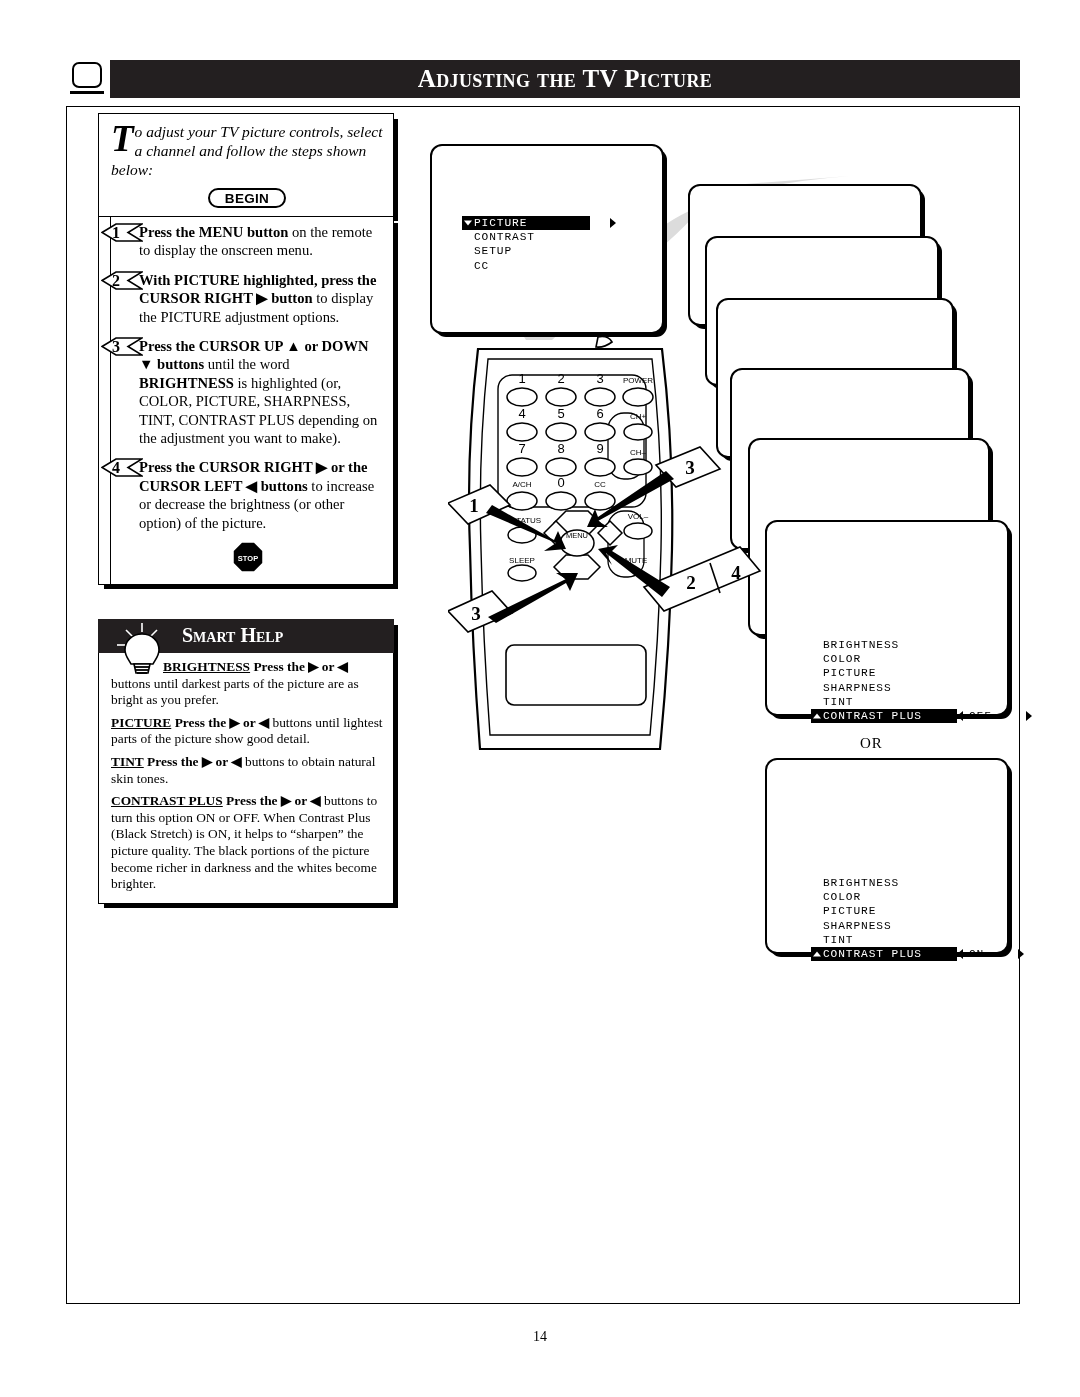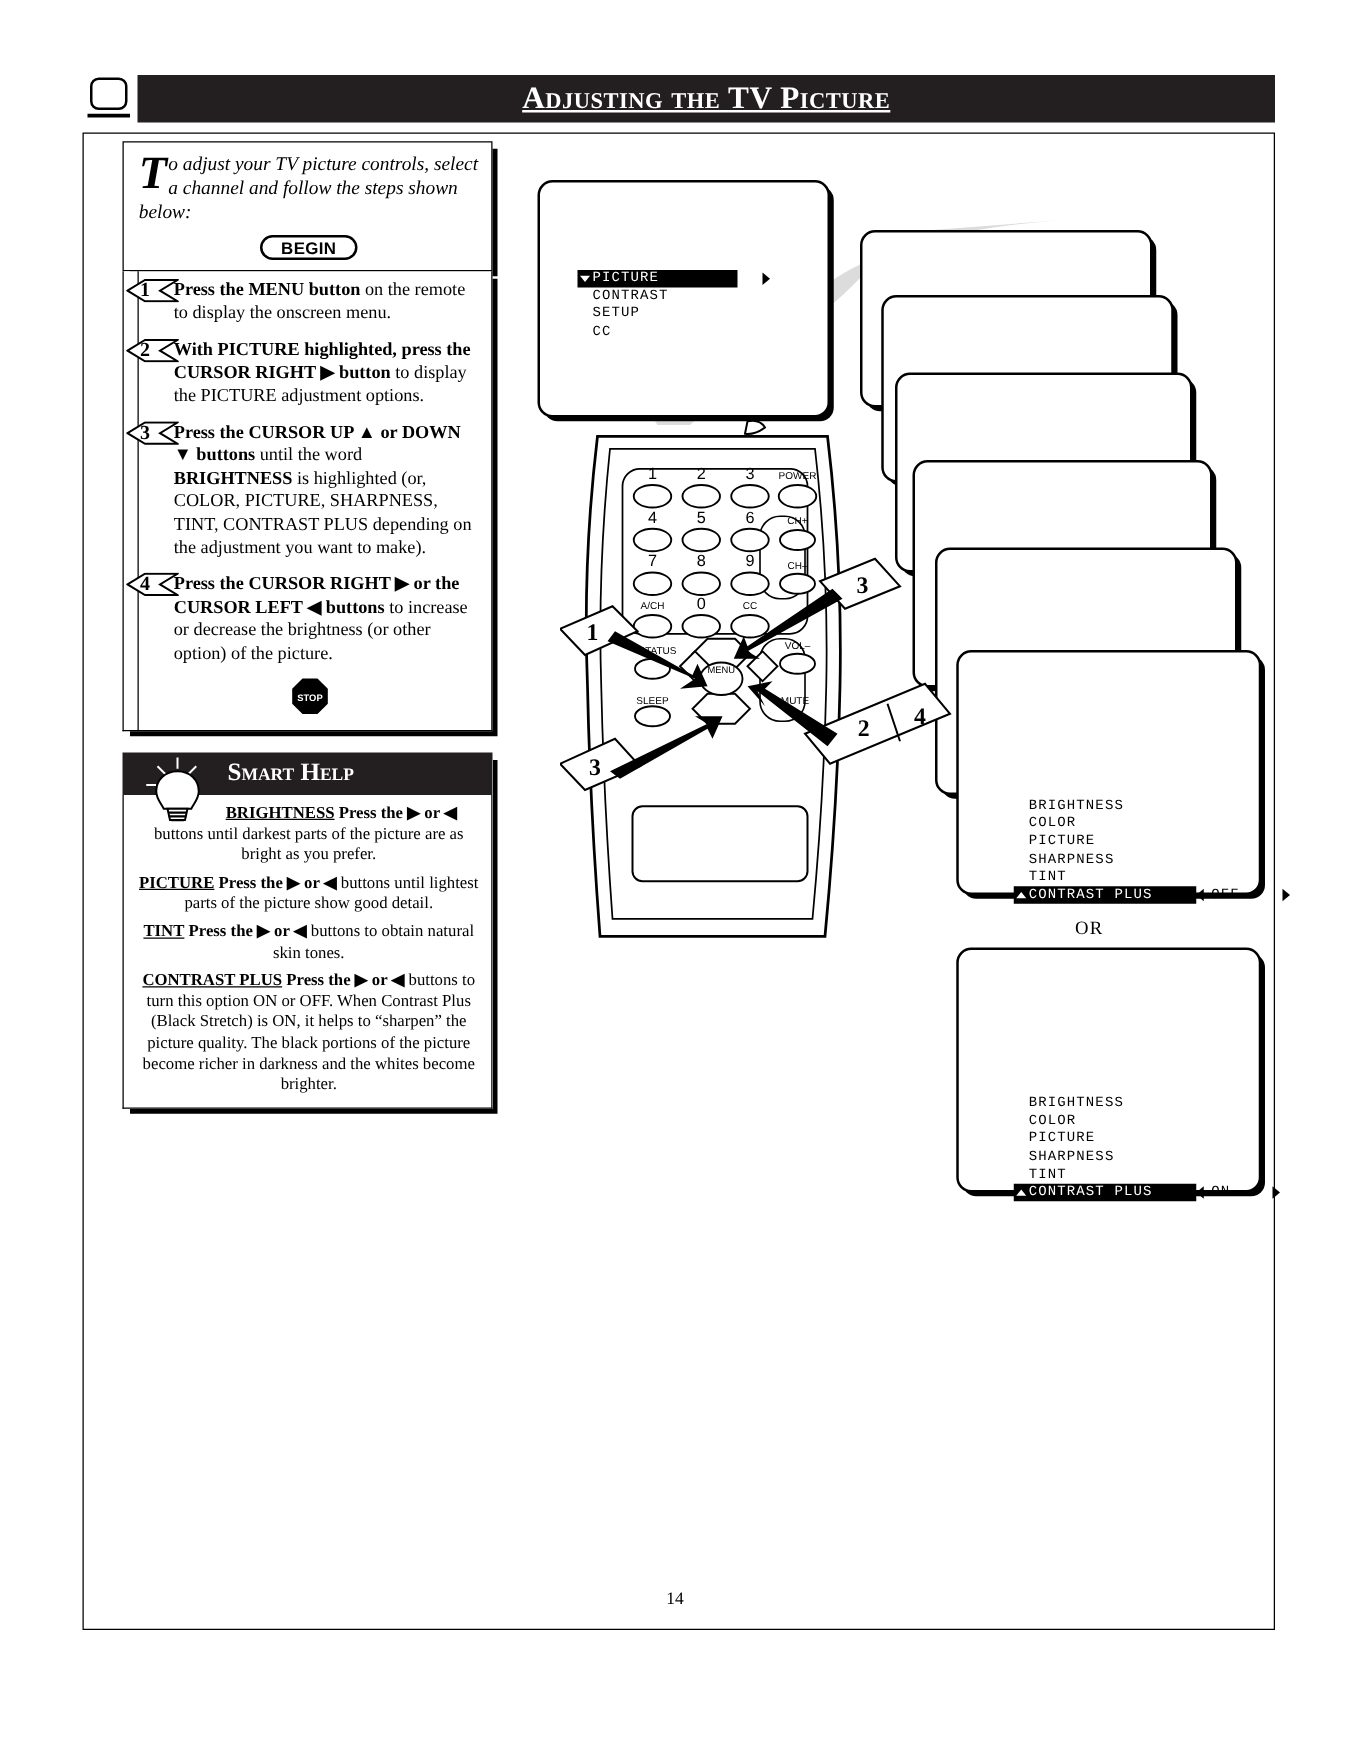--- a/index.html
+++ b/index.html
@@ -29,21 +29,20 @@
     display: flex; align-items: center; justify-content: center;
   }
   .header-title {
     color: #fff;
     font-family: "Liberation Serif", serif;
     font-size: 25px;
     font-weight: bold;
     letter-spacing: .4px;
     font-variant: small-caps;
     white-space: nowrap;
-    text-decoration: underline;
   }
   .tv-glyph {
     position: absolute;
     left: 70px; top: 60px;
     width: 36px; height: 38px;
   }
   .tv-glyph .screen {
     position: absolute; left: 2px; top: 2px;
     width: 30px; height: 26px;
     border: 2.5px solid #000;
@@ -146,23 +145,22 @@
 
   .vrule {
     position: absolute;
     left: 11px; top: 0; bottom: 0;
     width: 1.4px; background: #000;
   }
 
   
   .help-wrap {
     position: relative;
-    margin-top: 17px;
+    margin-top: 34px;
     box-shadow: 5px 5px 0 -1px #000;
-    text-align: center;
   }
   .help-head {
     position: relative;
     background: #231f20;
     height: 34px;
   }
   .help-head-title {
     position: absolute;
     left: 84px; top: 5px;
     color: #fff;
@@ -277,21 +275,21 @@
     font-family: "Liberation Serif", serif;
     font-size: 15px;
     letter-spacing: 1px;
   }
 
   
   .remote { position: absolute; left: 28px; top: 195px; width: 330px; height: 420px; }
 
   .page-num {
     position: absolute;
-    left: 0; right: 0; top: 1272px;
+    left: 0; right: 0; top: 1329px;
     text-align: center;
     font-size: 14px;
     font-family: "Liberation Serif", serif;
   }
 </style>
 </head>
 <body>
 
 <div class="tv-glyph">
   <div class="screen"></div>

